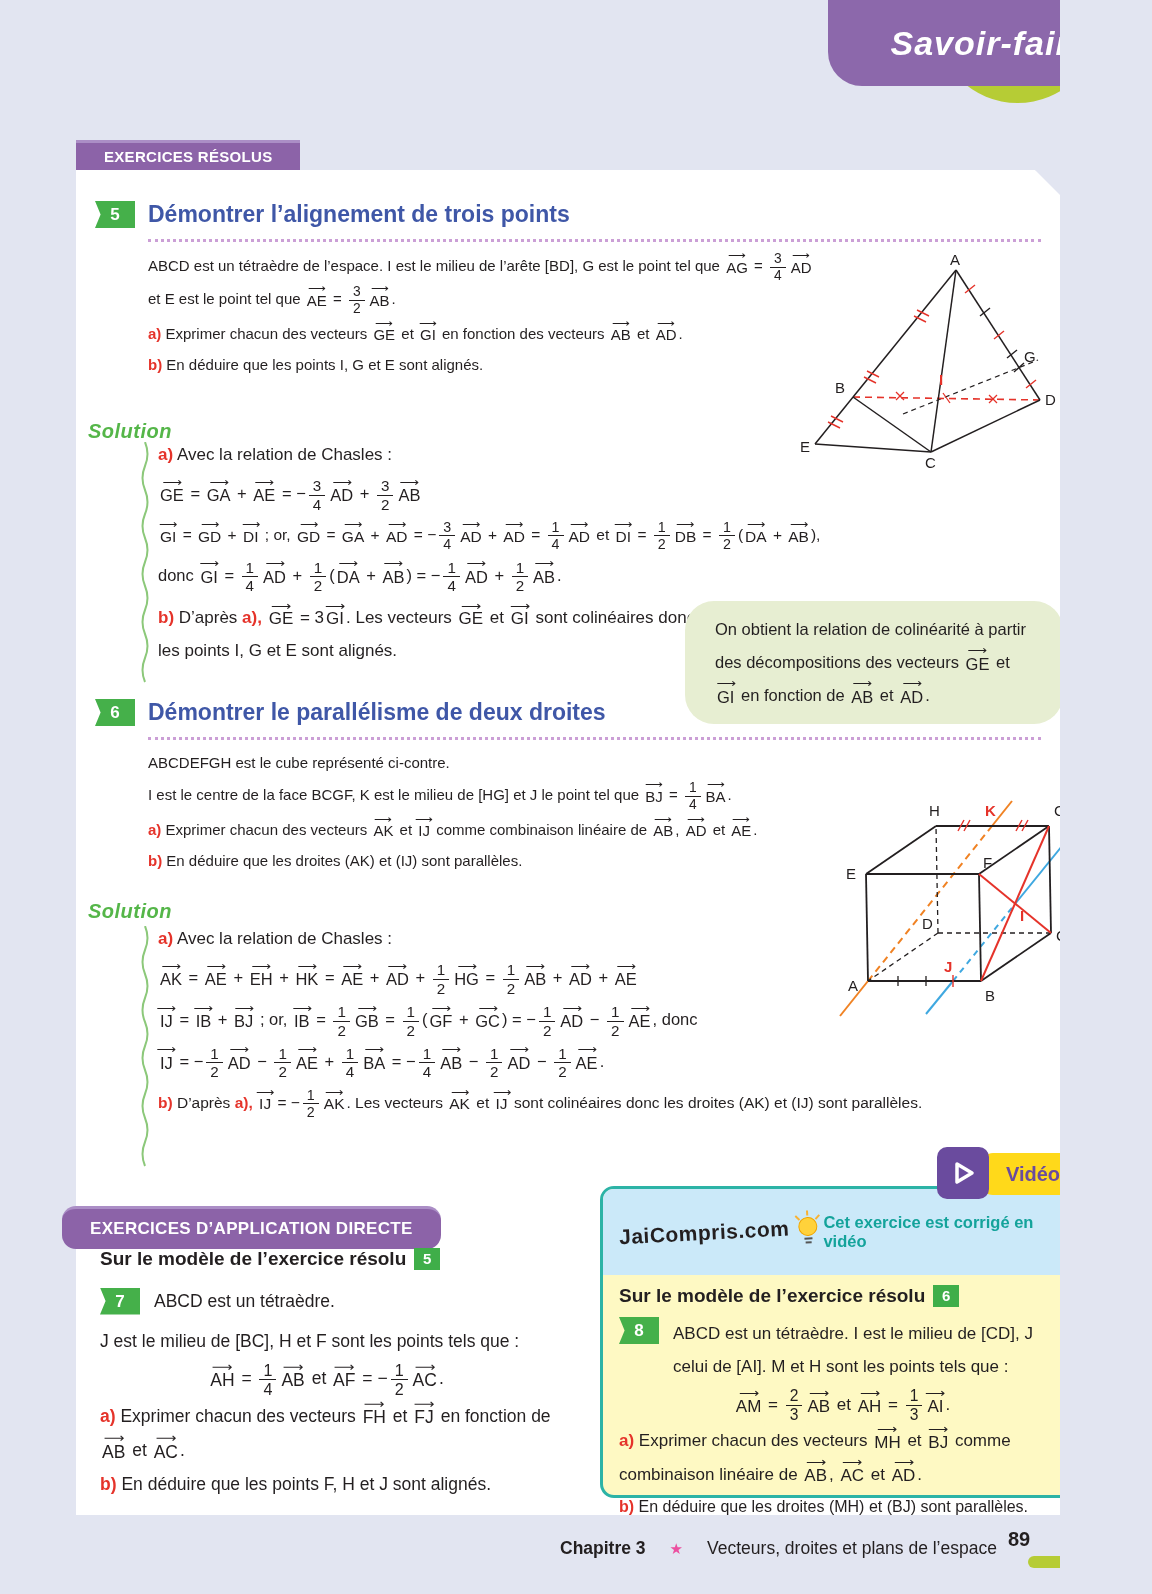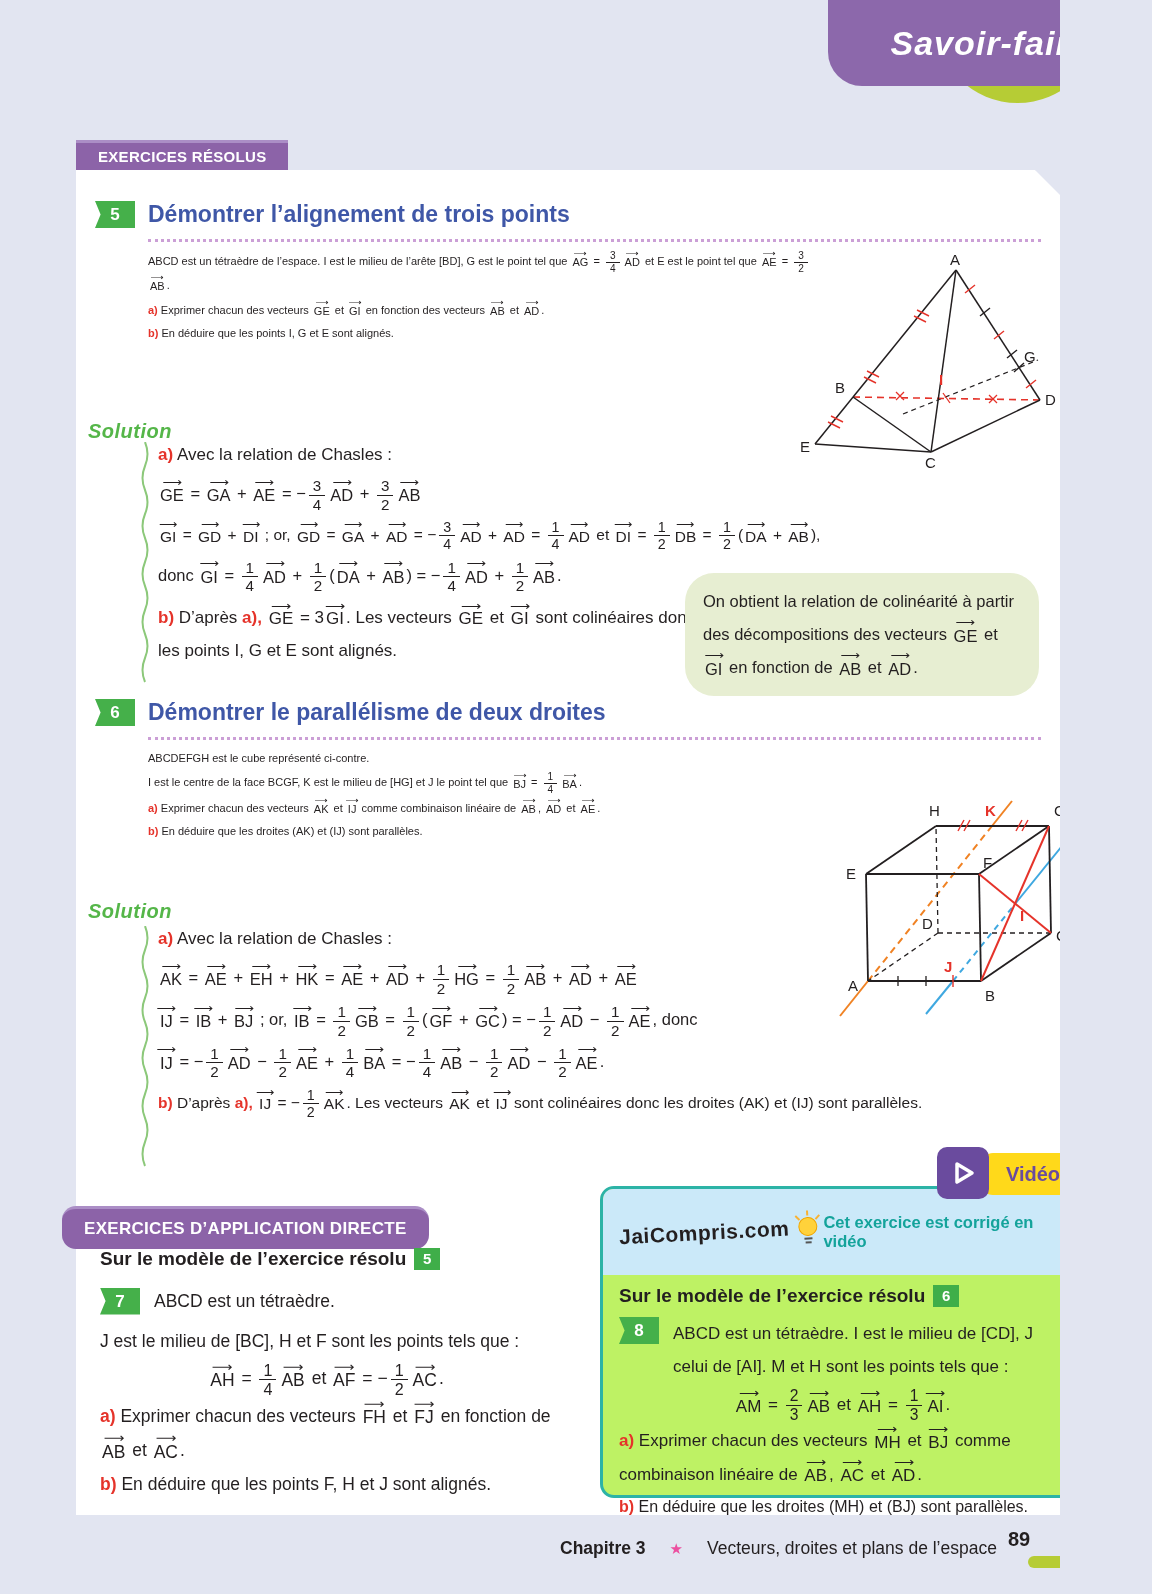--- a/index.html
+++ b/index.html
@@ -8,66 +8,66 @@
 
   
   .green-stripe{position:absolute;left:1118px;top:95px;width:34px;height:1482px;background:#b6cc35;z-index:1;}
   .green-circle{position:absolute;left:935px;top:-62px;width:165px;height:165px;border-radius:50%;background:#b6cc35;z-index:2;}
   .savoir-tab{position:absolute;left:828px;top:0;width:324px;height:86px;background:#8c68ab;border-bottom-left-radius:34px;z-index:3;
     display:flex;align-items:center;justify-content:center;}
   .savoir-tab span{color:#fff;font-size:34px;font-weight:700;font-style:italic;letter-spacing:1px;}
 
   
   .section-badge{position:absolute;background:#8c63a8;border-top:3px solid #ab8ec6;color:#fff;font-weight:700;
-    display:flex;align-items:center;padding:0 22px;z-index:6;}
+    display:flex;align-items:center;padding:0 28px;z-index:6;}
   .badge-resolus{left:76px;top:140px;height:27px;font-size:15px;letter-spacing:.3px;}
   .badge-application{left:62px;top:1206px;height:40px;font-size:17px;letter-spacing:.3px;border-radius:14px;}
 
   
   .card{position:absolute;left:76px;top:170px;width:997px;height:1345px;background:#fff;z-index:4;
     clip-path:polygon(0 0,959px 0,100% 38px,100% 100%,0 100%);box-shadow:0 2px 6px rgba(0,0,0,.15);}
 
   .abs{position:absolute;z-index:7;}
 
   .ex-tag{background:#45b04a;color:#fff;font-weight:700;text-align:center;
     clip-path:polygon(0 0,100% 0,100% 100%,0 100%,14% 50%);}
   .tag-big{width:40px;height:27px;font-size:17px;line-height:27px;}
   .ex-title{color:#3f57a7;font-weight:700;font-size:23px;}
   .dotted-rule{border-top:3px dotted #cb9fd6;height:0;}
 
-  .statement{font-size:11px;line-height:1.95;}
+  .statement{font-size:15px;line-height:1.95;}
   .statement p{margin:0 0 2px 0;}
   .math-par{line-height:2.15;}
 
   
   .vec{display:inline-block;position:relative;line-height:1;margin:0 2px;padding-top:.55em;vertical-align:-0.1em;}
   .vec .varr{position:absolute;top:-0.12em;left:50%;transform:translateX(-50%) scaleX(1.15);font-size:.72em;line-height:1;}
   .vec .vtxt{display:inline;}
   
   .frac{display:inline-flex;flex-direction:column;align-items:center;vertical-align:middle;line-height:1.15;margin:0 3px;font-size:.92em;}
   .frac .num{padding:0 4px;}
   .frac .den{border-top:1.6px solid currentColor;padding:0 4px;}
   .rl{color:#e5332a;font-weight:700;}
 
   .solution-label{color:#55b649;font-weight:700;font-style:italic;font-size:20px;letter-spacing:.5px;}
   .fline{margin:6px 0;font-size:16.5px;white-space:nowrap;}
   .fline.long{font-size:15.5px;}
   .sol-par{font-size:17px;line-height:1.95;}
 
-  .note-box{background:#e7eed2;border-radius:29px;padding:12px 18px;font-size:16.5px;line-height:2.0;}
+  .note-box{background:#e7eed2;border-radius:29px;padding:12px 30px;font-size:16.5px;line-height:2.0;margin-top:28px;}
 
   .model-heading{font-weight:700;font-size:19px;display:flex;align-items:center;gap:8px;}
   .mini-tag{background:#3fae49;color:#fff;font-weight:700;font-size:15px;width:26px;height:22px;line-height:22px;text-align:center;}
   .exrow{display:flex;align-items:center;gap:14px;margin:14px 0 6px 0;}
   .app-text{font-size:17.5px;line-height:1.95;}
   .app-text p{margin:0;}
   .center-math{text-align:center;line-height:2.3;}
 
   
-  .video-box{position:absolute;left:600px;top:1186px;width:478px;height:306px;background:#bef264;border:3px solid #2cb3a6;border-radius:14px;z-index:8;}
+  .video-box{position:absolute;left:600px;top:1186px;width:478px;height:306px;background:#fef9c3;border:3px solid #2cb3a6;border-radius:14px;z-index:8;}
   .video-top{position:absolute;left:0;top:0;right:0;height:86px;background:#cbe9f9;border-radius:10px 10px 0 0;
     display:flex;align-items:center;justify-content:space-between;padding:0 16px;box-sizing:border-box;}
   .brand{font-weight:700;font-size:21px;transform:rotate(-3deg);letter-spacing:.5px;display:flex;align-items:center;gap:4px;}
   .video-caption{color:#14a39b;font-weight:700;font-size:16.5px;}
   .video-badge{position:absolute;left:334px;top:-42px;display:flex;z-index:9;cursor:pointer;}
   .vb-play{width:52px;height:52px;background:#6a4b9e;border-radius:10px;display:flex;align-items:center;justify-content:center;z-index:2;}
   .vb-label{margin-left:-8px;margin-top:6px;background:#ffd91a;border-radius:12px;width:104px;height:42px;color:#6a4b9e;
     font-weight:700;font-size:20px;display:flex;align-items:center;justify-content:center;z-index:1;}
   .video-content{position:absolute;left:0;right:0;top:86px;bottom:0;padding:10px 16px;box-sizing:border-box;}
   .video-content .app-text{font-size:17px;}

